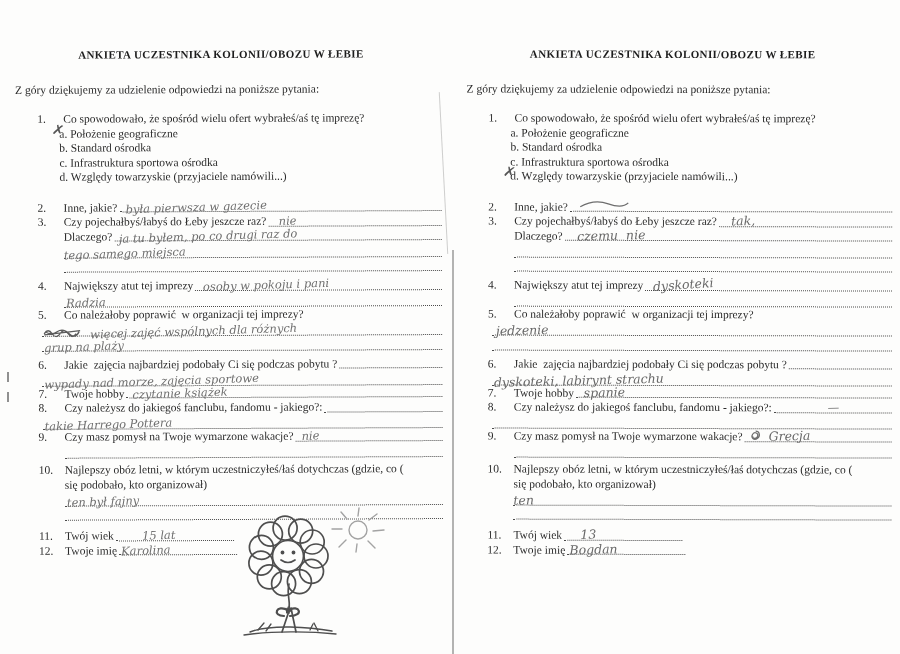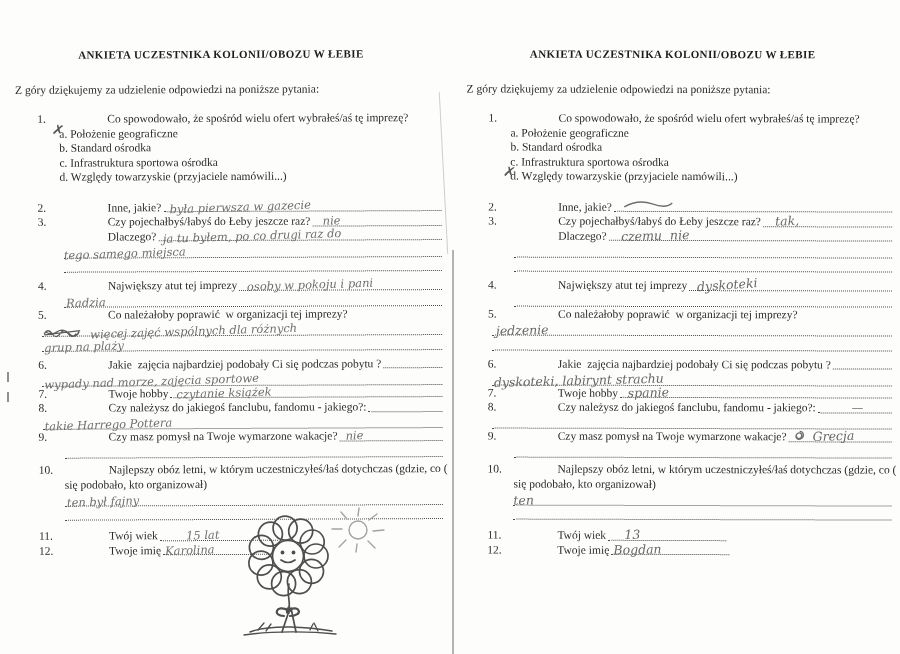--- a/index.html
+++ b/index.html
@@ -16,21 +16,21 @@
   .page-right .pbody{transform:rotate(0.15deg);}
 
   .title{
     text-align:center; font-weight:bold; font-size:11px; letter-spacing:.4px;
     height:16px; line-height:16px; margin:0 0 20px 0; color:#1d1d1d;
   }
   .intro{margin:0 0 14px 16px; height:15px; line-height:15px;}
 
   .qrow{display:flex; align-items:baseline; margin-left:38px; height:14.5px; line-height:14.5px;}
   .qnum{flex:none; min-width:20px; margin-right:6px;}
-  .qtext{flex:none; white-space:pre;margin-left:44px;}
+  .qtext{flex:none; white-space:pre;}
   .opts{margin-left:60px;}
   .opt{height:14.5px; line-height:14.5px; position:relative;}
   .qcont{margin-left:64px; height:14.5px; line-height:14.5px;}
 
   .dots{flex:1; position:relative; border-bottom:1.6px dotted #4a4a4a; align-self:flex-end; margin:0 2px 2px 2px; min-width:24px; height:12px;}
   .dotrow{position:relative; margin:0 2px 0 64px; height:14.5px; border-bottom:1.6px dotted #4a4a4a; box-sizing:border-box;}
   .dots-short{flex:none; width:118px;}
 
   .hw{
     position:absolute; bottom:-3px; white-space:pre;

